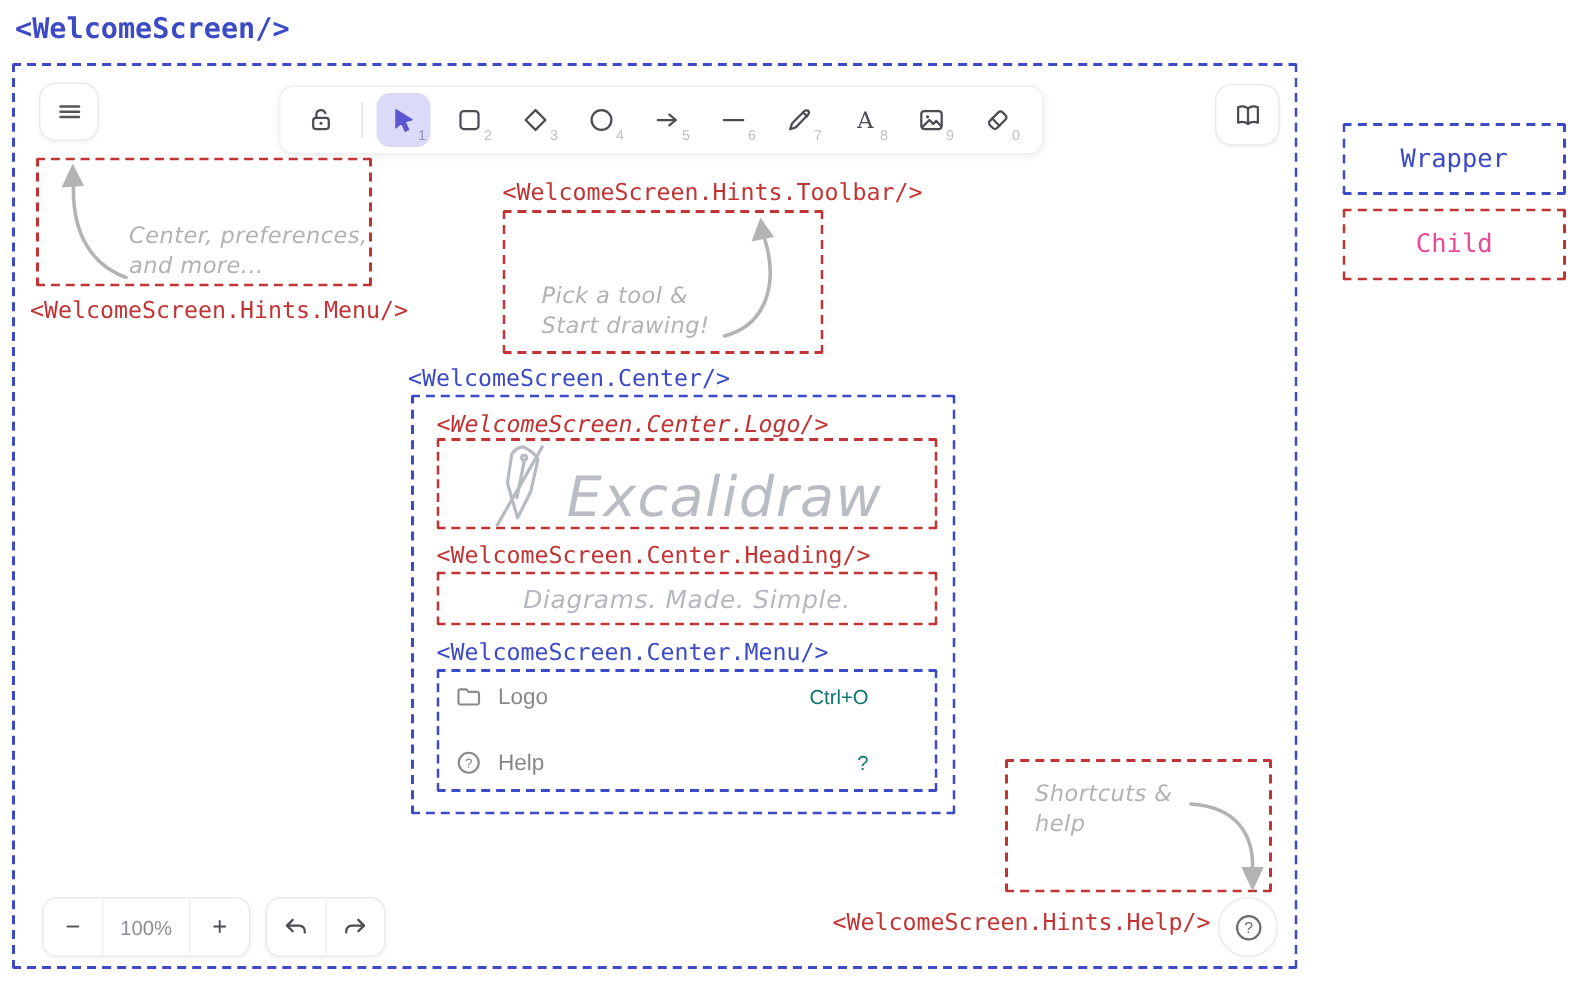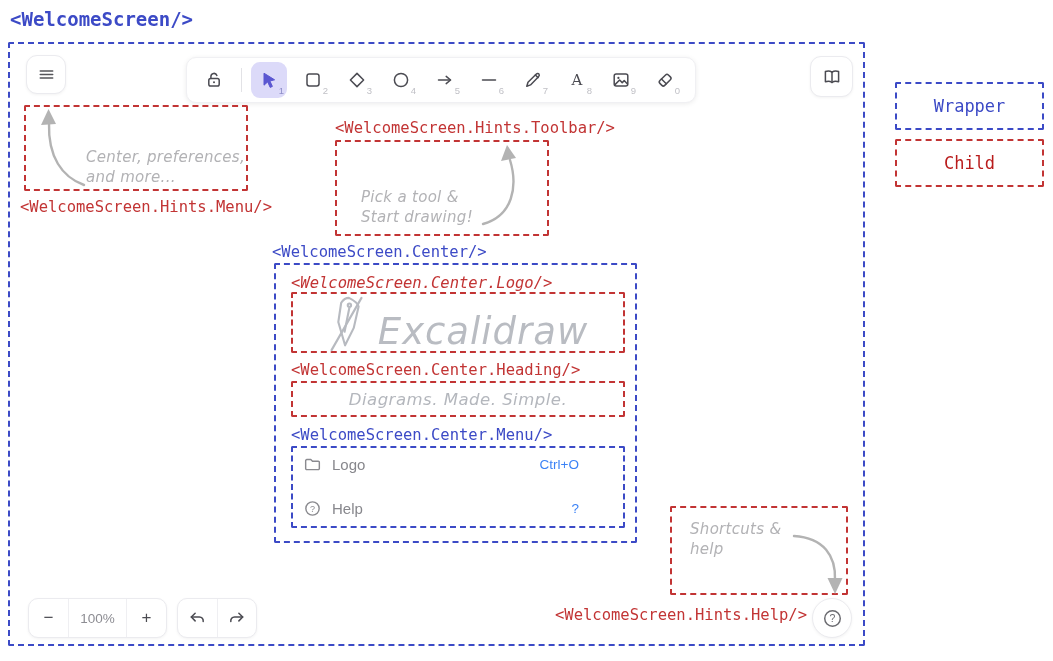--- a/index.html
+++ b/index.html
@@ -37,21 +37,21 @@
   #logo-row{position:absolute;left:291px;top:292px;width:334px;height:61px;display:flex;
             align-items:flex-end;justify-content:center;gap:12px;}
   #logo-text{font-style:italic;font-size:37px;color:#b9bcc2;letter-spacing:1px;
              font-family:"DejaVu Sans",sans-serif;}
   #heading-text{position:absolute;left:291px;top:381px;width:334px;height:36px;display:flex;
                 align-items:center;justify-content:center;font-style:italic;font-size:16.5px;
                 color:#b4b7bd;letter-spacing:.5px;font-family:"DejaVu Sans",sans-serif;}
   .menu-row{position:absolute;left:291px;width:334px;height:22px;display:flex;align-items:center;
             padding:0 46px 0 12px;box-sizing:border-box;gap:10px;cursor:pointer;}
   .menu-row .mlabel{font-size:15px;color:#87878c;}
-  .menu-row .mshort{margin-left:auto;font-size:13.5px;color:#3b82f6;}
+  .menu-row .mshort{margin-left:auto;font-size:13.5px;color:#0f766e;}
   
   .seg-group{position:absolute;background:#fff;border:1px solid #ebebef;border-radius:10px;
              box-shadow:0 1px 3px rgba(0,0,0,.05);display:flex;align-items:stretch;
              box-sizing:border-box;overflow:hidden;}
   .seg{display:flex;align-items:center;justify-content:center;cursor:pointer;}
   .seg + .seg{border-left:1px solid #efeff2;}
   .zoom-sign{font-size:17px;color:#4c4c52;}
   #zoom-level{font-size:13.5px;color:#8d8d93;}
   
   .legend-box{position:absolute;width:149px;height:48px;display:flex;align-items:center;
@@ -271,17 +271,17 @@
           <polyline points="12.5,4.5 16.5,8.5 12.5,12.5"></polyline>
           <path d="M16.5 8.5 H8 C5.4 8.5 3.7 10.5 4 13.2"></path>
         </g>
       </svg>
     </div>
   </div>
 
   <div class="legend-box box-blue" style="left:895px;top:82px;color:#3c4ac6;">
     <span>Wrapper</span>
   </div>
-  <div class="legend-box box-red" style="left:895px;top:139px;color:#b91c1c;">
+  <div class="legend-box box-red" style="left:895px;top:139px;color:#ec4899;">
     <span>Child</span>
   </div>
 
 </div>
 
 </body></html>

